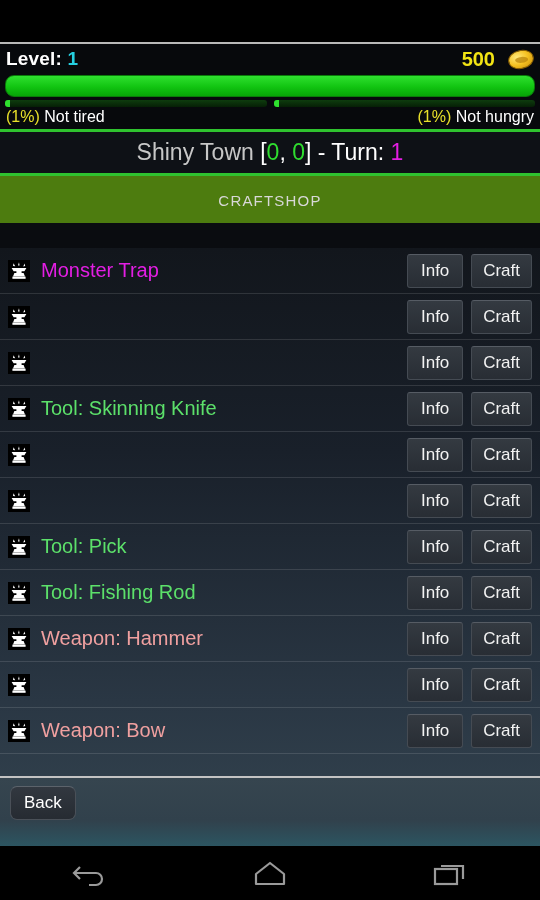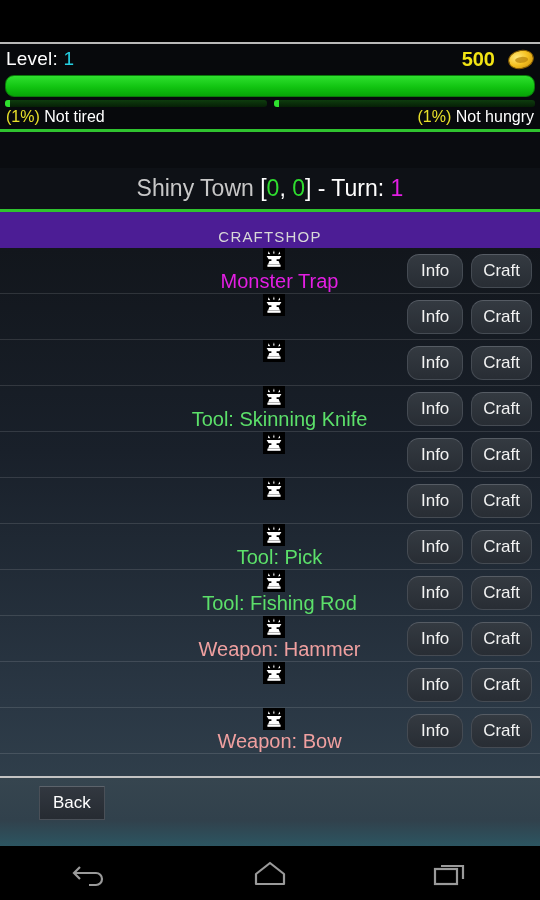--- a/index.html
+++ b/index.html
@@ -19,21 +19,21 @@
 
   
   .stats {
     background:#07090c;
     padding:0 2px;
   }
   .statline {
     display:flex; align-items:center; justify-content:space-between;
     height:30px; padding:0 4px;
   }
-  .lvl { font-size:19px; color:#ffffff; font-weight:400; letter-spacing:.2px; }
+  .lvl { font-size:19px; color:#ffffff; font-weight:700; letter-spacing:.2px; }
   .lvl .num { color:#25cfe0; }
   .gold { display:flex; align-items:center; gap:13px; }
   .gold .amt { font-size:20px; color:#f2e414; font-weight:700; }
   .coin {
     width:26px; height:19px; border-radius:50%;
     background:radial-gradient(ellipse at 35% 32%, #ffe87a 0%, #f5c222 48%, #c98c08 100%);
     border:1px solid #8a6004;
     transform:rotate(-12deg);
     position:relative;
   }
@@ -58,82 +58,80 @@
 
   .mblabels { display:flex; justify-content:space-between; padding:1px 4px 3px 4px; }
   .mblabel { font-size:16px; color:#ffffff; }
   .mblabel .pct { color:#e8e02a; }
 
   
   .rule { height:3px; background:#2fc32f; }
   .townbar {
     height:41px; display:flex; align-items:center; justify-content:center;
     background:#0e1116;
-    margin-top:36px;
   }
   .town { font-size:23px; color:#c7c7c7; white-space:nowrap; }
   .town .coord { color:#2fdd2f; }
   .town .brk { color:#ffffff; }
   .town .turnlbl { color:#ffffff; }
   .town .turn { color:#e31ee3; }
 
   .shoptitle {
     text-align:center; font-size:15px; color:#d8d8d8;
     letter-spacing:1.2px; padding:16px 0 14px 0;
-    background:#4c1d95;
+    background:#4d7c0f;
   }
 
   
   .listwrap {
     position:absolute; left:0; right:0; top:248px; bottom:70px;
     overflow:hidden;
     background:linear-gradient(180deg,#12161c 0%, #1b2franco 0%, #1a212a 40%, #2b3947 75%, #33434f 100%);
   }
   .listwrap { background:linear-gradient(180deg,#12161c 0%, #19202a 35%, #2a3744 78%, #33434f 100%); }
 
   .row {
     position:relative; height:46px;
     display:flex; align-items:center;
     border-bottom:1px solid rgba(255,255,255,.12);
     padding:0 0 0 8px;
-    flex-direction:column;
   }
   .anvil {
     width:22px; height:22px; flex:0 0 22px; background:#000;
     display:flex; align-items:center; justify-content:center;
   }
   .anvil svg { display:block; }
   .itemname {
     margin-left:11px; font-size:20px; white-space:nowrap; flex:1;
   }
   .btns {
     position:absolute; right:8px; top:50%; transform:translateY(-50%);
     display:flex; gap:8px;
   }
   .btn {
     min-width:56px; height:34px; padding:8px 11px;
     display:flex; align-items:center; justify-content:center;
     background:linear-gradient(180deg,#343a41 0%, #282d34 100%);
     border:1px solid #454b53; border-top-color:#565c64;
-    border-radius:12px; color:#f2f2f2; font-size:17px;
+    border-radius:3px; color:#f2f2f2; font-size:17px;
   }
 
   
   .footer {
     position:absolute; left:0; right:0; bottom:54px; height:70px;
     background:linear-gradient(180deg,#36454f 0%, #31414c 62%, #2c5561 100%);
     border-top:2px solid #c3c3c3;
     display:flex; align-items:flex-start; padding:8px 0 0 10px;
   }
   .backbtn {
     min-width:62px; height:34px; padding:0 13px;
     display:flex; align-items:center; justify-content:center;
     background:linear-gradient(180deg,#323840 0%, #262b32 100%);
     border:1px solid #4a5058; border-top-color:#5c636b;
-    border-radius:1px; color:#ffffff; font-size:17px;margin-left:29px;
+    border-radius:7px; color:#ffffff; font-size:17px;
   }
 
   
   .navbar {
     position:absolute; left:0; right:0; bottom:0; height:54px;
     background:#000; display:flex; align-items:center; justify-content:space-around;
   }
   .navbtn { width:90px; height:54px; display:flex; align-items:center; justify-content:center; }
 </style>
 </head>

